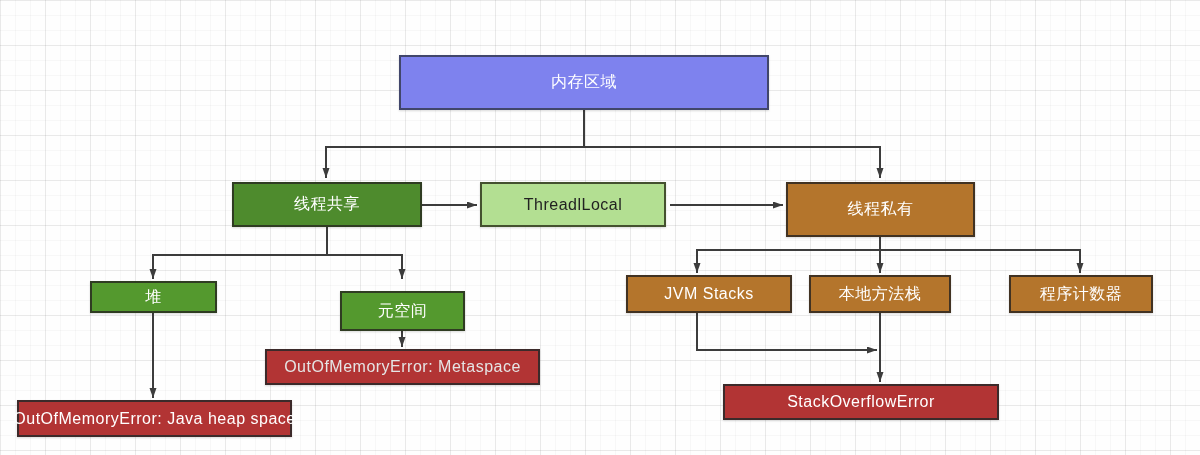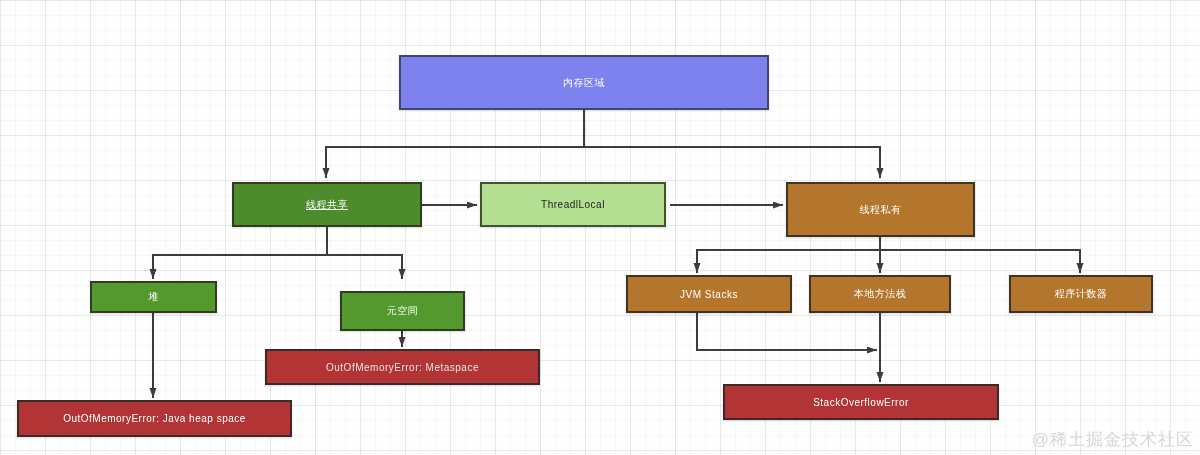--- a/index.html
+++ b/index.html
@@ -26,21 +26,21 @@
     top: 0;
     pointer-events: none;
   }
   .node {
     position: absolute;
     box-sizing: border-box;
     border: 2px solid #333;
     display: flex;
     align-items: center;
     justify-content: center;
-    font-size: 10px;
+    font-size: 16px;
     letter-spacing: 0.5px;
     white-space: nowrap;
     box-shadow: 0 1px 2px rgba(0,0,0,0.15);
   }
   .watermark {
     position: absolute;
     right: 6px;
     bottom: 4px;
     font-size: 17px;
     color: #d7d7d7;
@@ -69,27 +69,26 @@
         <polyline points="880,250 1080,250 1080,273" fill="none" stroke="#3c3c3c" stroke-width="2" marker-end="url(#arrowhead)"></polyline>
         <polyline points="153,313 153,398" fill="none" stroke="#3c3c3c" stroke-width="2" marker-end="url(#arrowhead)"></polyline>
         <polyline points="402,313 402,347" fill="none" stroke="#3c3c3c" stroke-width="2" marker-end="url(#arrowhead)"></polyline>
         <polyline points="697,313 697,350 877,350" fill="none" stroke="#3c3c3c" stroke-width="2" marker-end="url(#arrowhead)"></polyline>
         <polyline points="880,313 880,382" fill="none" stroke="#3c3c3c" stroke-width="2" marker-end="url(#arrowhead)"></polyline>
       </g>
   </svg>
 
   <div id="node-layer">
       <div class="node" style="left: 399px; top: 55px; width: 370px; height: 55px; background: rgb(126, 130, 238); border-color: rgb(65, 70, 107); color: rgb(255, 255, 255);">内存区域</div>
-      <div class="node" style="left: 232px; top: 182px; width: 190px; height: 45px; background: rgb(78, 139, 45); border-color: rgb(47, 60, 34); color: rgb(255, 255, 255); text-decoration: underline;">线程共享</div>
+      <div class="node" style="left: 232px; top: 182px; width: 190px; height: 45px; background: rgb(78, 139, 45); border-color: rgb(47, 60, 34); color: rgb(255, 255, 255);">线程共享</div>
       <div class="node" style="left: 480px; top: 182px; width: 186px; height: 45px; background: rgb(179, 223, 146); border-color: rgb(68, 81, 47); color: rgb(34, 34, 34);">ThreadlLocal</div>
       <div class="node" style="left: 786px; top: 182px; width: 189px; height: 55px; background: rgb(180, 117, 44); border-color: rgb(65, 50, 34); color: rgb(255, 255, 255);">线程私有</div>
       <div class="node" style="left: 90px; top: 281px; width: 127px; height: 32px; background: rgb(84, 153, 46); border-color: rgb(47, 60, 34); color: rgb(255, 255, 255);">堆</div>
       <div class="node" style="left: 340px; top: 291px; width: 125px; height: 40px; background: rgb(84, 153, 46); border-color: rgb(47, 60, 34); color: rgb(255, 255, 255);">元空间</div>
       <div class="node" style="left: 626px; top: 275px; width: 166px; height: 38px; background: rgb(180, 117, 44); border-color: rgb(65, 50, 34); color: rgb(255, 255, 255);">JVM Stacks</div>
       <div class="node" style="left: 809px; top: 275px; width: 142px; height: 38px; background: rgb(180, 117, 44); border-color: rgb(65, 50, 34); color: rgb(255, 255, 255);">本地方法栈</div>
       <div class="node" style="left: 1009px; top: 275px; width: 144px; height: 38px; background: rgb(180, 117, 44); border-color: rgb(65, 50, 34); color: rgb(255, 255, 255);">程序计数器</div>
       <div class="node" style="left: 265px; top: 349px; width: 275px; height: 36px; background: rgb(178, 52, 52); border-color: rgb(60, 42, 42); color: #e5e5e5;">OutOfMemoryError: Metaspace</div>
       <div class="node" style="left: 17px; top: 400px; width: 275px; height: 37px; background: rgb(178, 52, 52); border-color: rgb(60, 42, 42); color: rgb(255, 255, 255);">OutOfMemoryError: Java heap space</div>
       <div class="node" style="left: 723px; top: 384px; width: 276px; height: 36px; background: rgb(178, 52, 52); border-color: rgb(60, 42, 42); color: rgb(255, 255, 255);">StackOverflowError</div>
     </div>
 
-  <div class="watermark">@稀土掘金技术社区</div>
 </div>
 
 </body></html>

